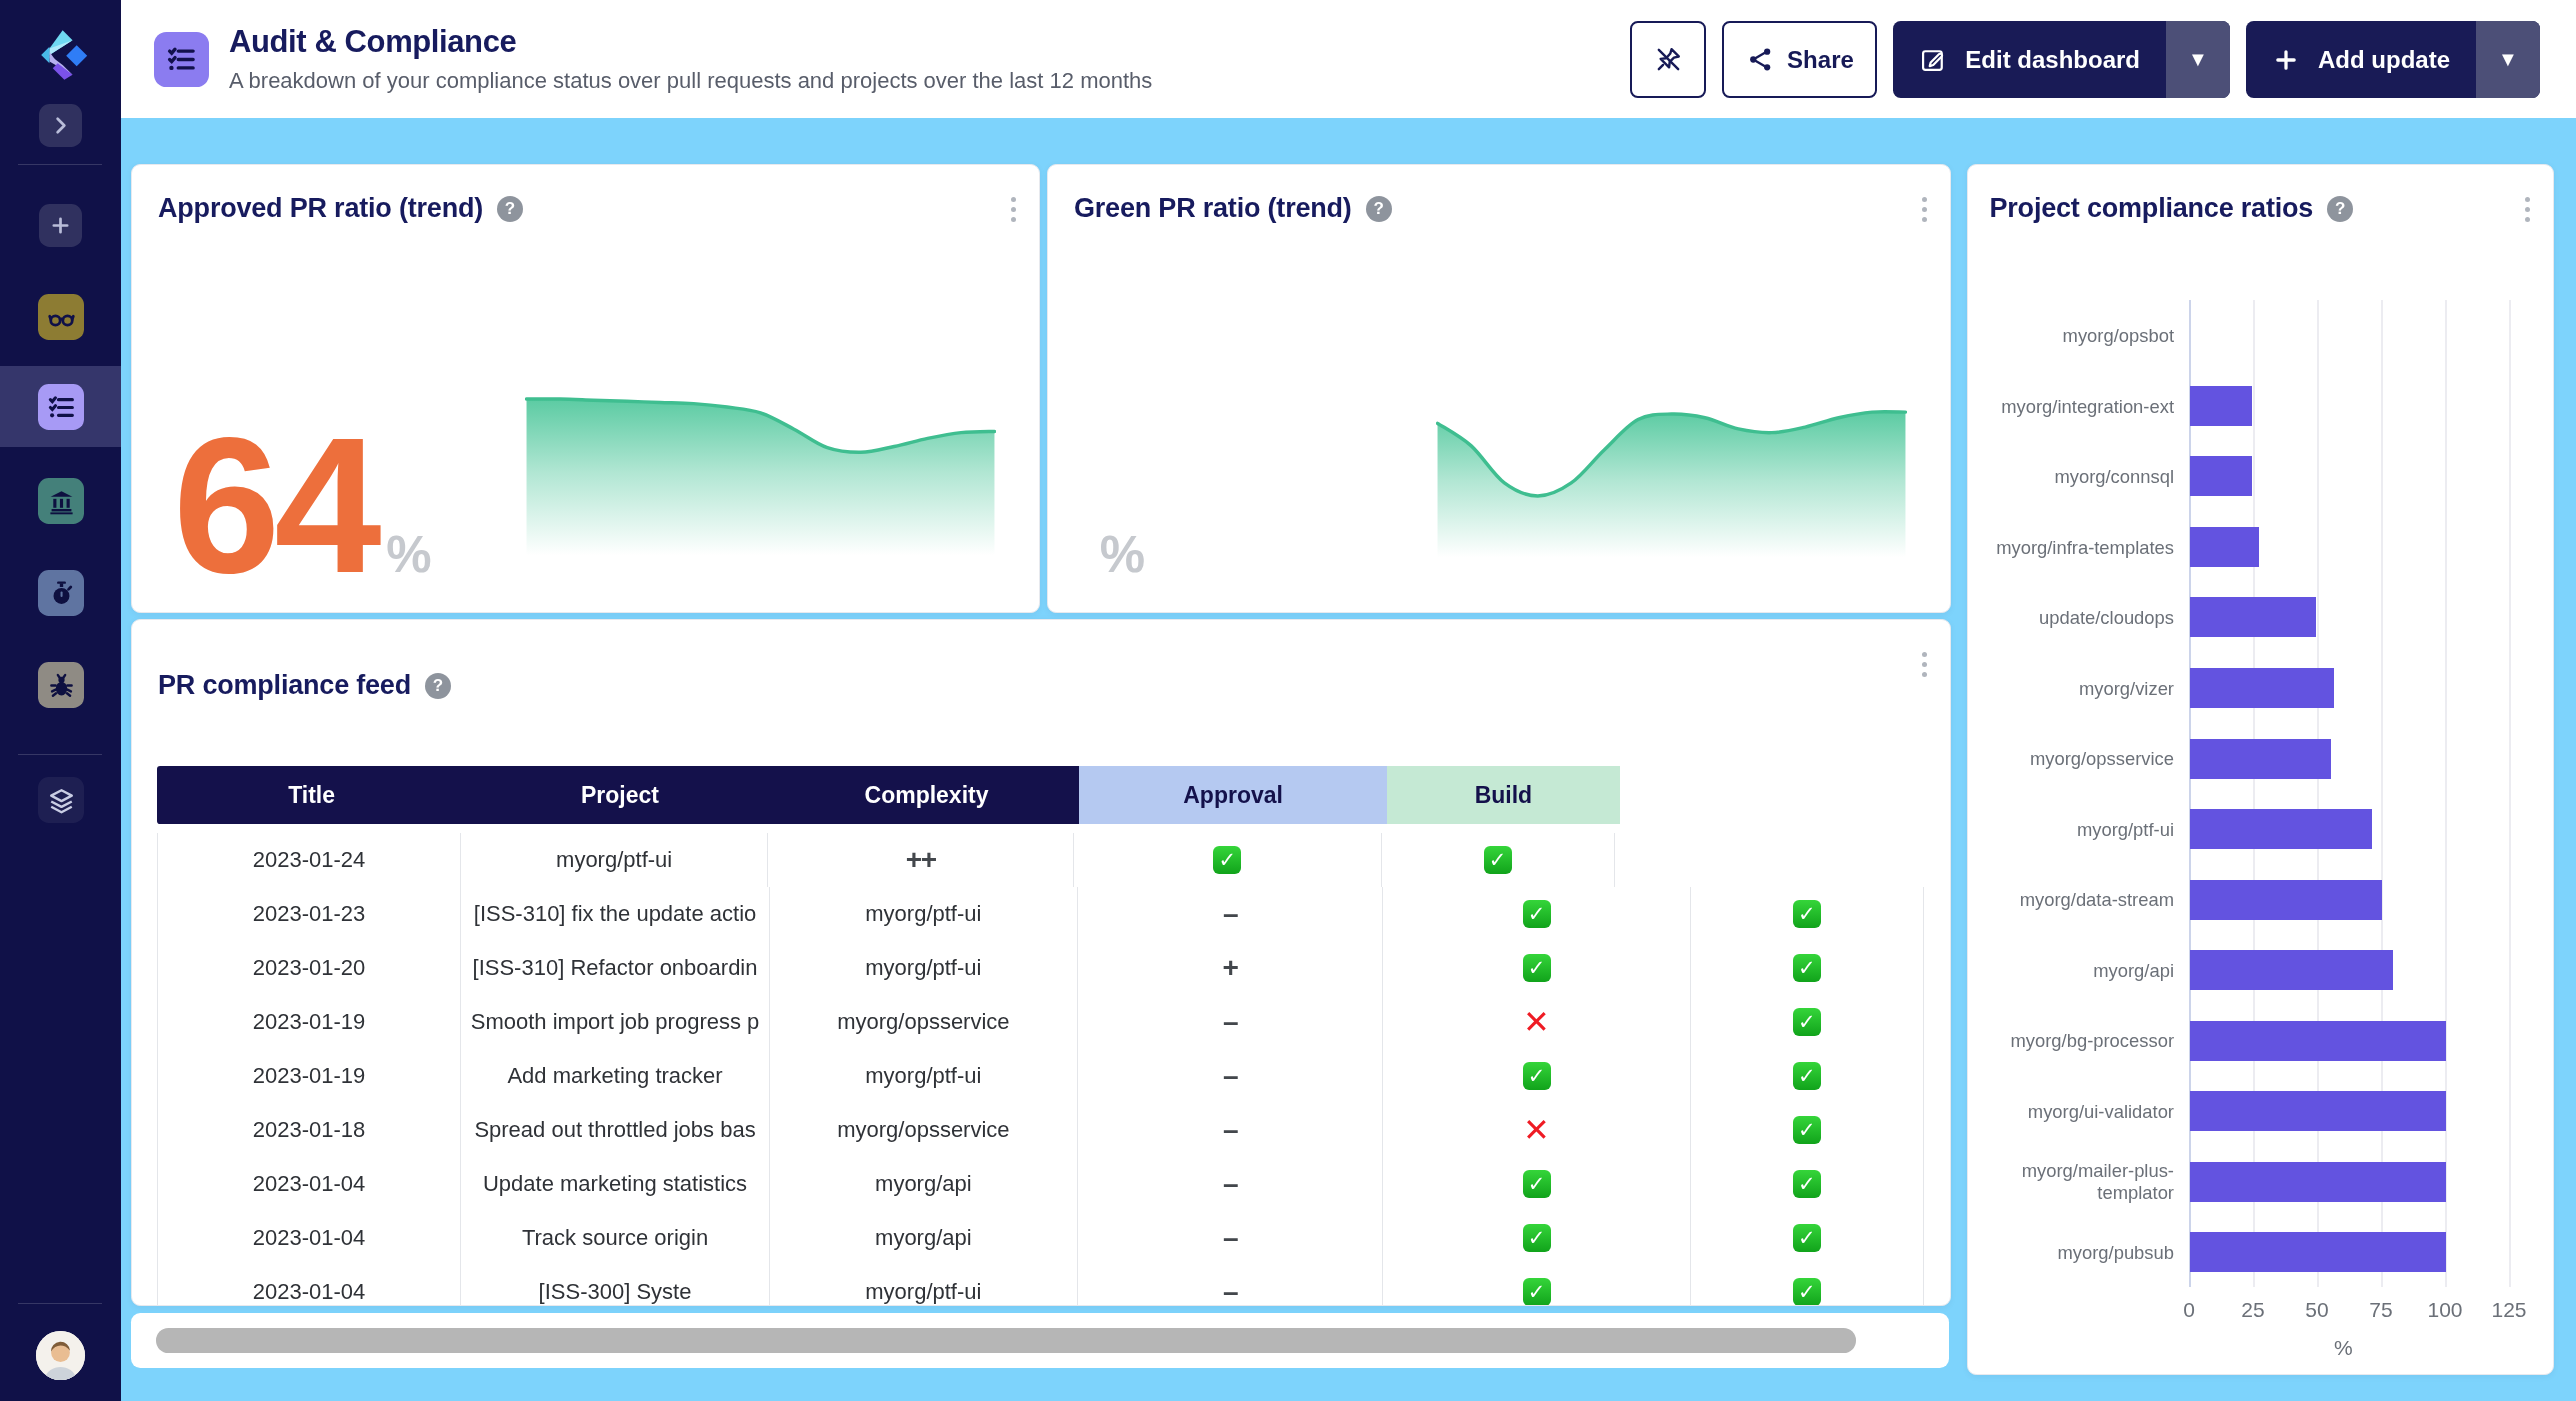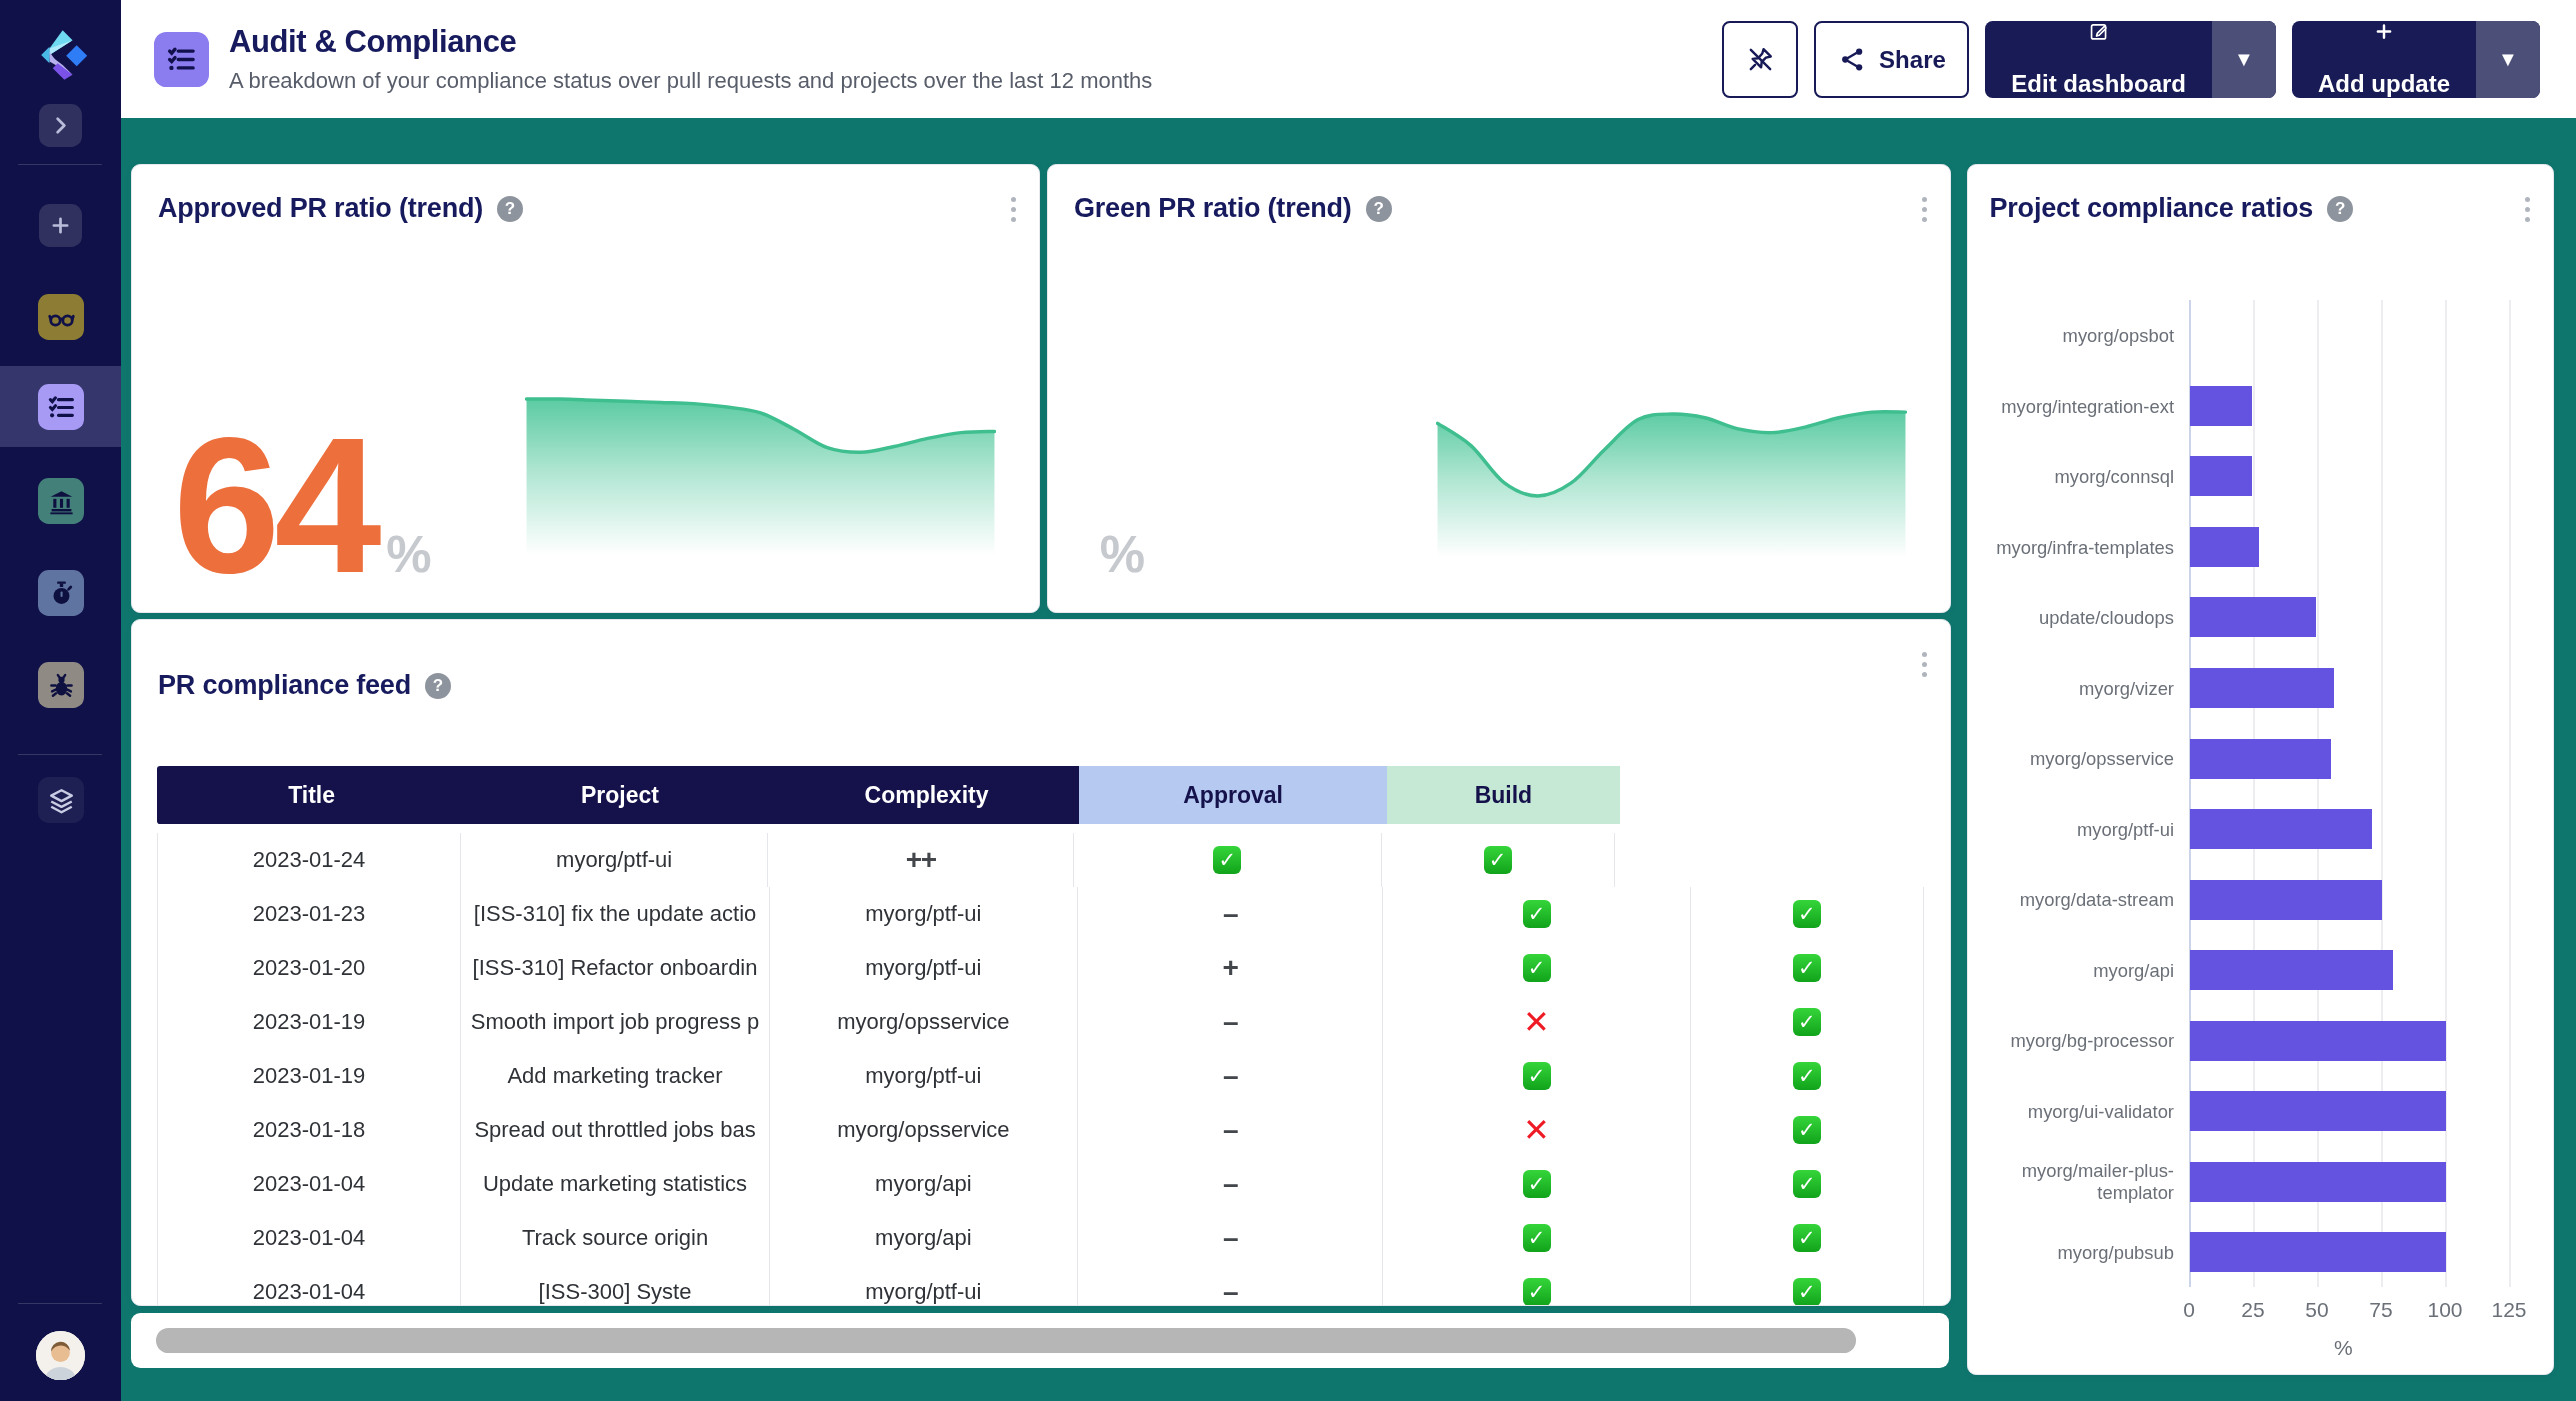--- a/index.html
+++ b/index.html
@@ -1,17 +1,17 @@
 <!DOCTYPE html>
 <html style="font-size:12.3px"><head>
 <meta charset="utf-8">
 <style>
   html,body{margin:0;padding:0;overflow:hidden;}
   body{font-family:"Liberation Sans","DejaVu Sans",sans-serif;}
-  #stage{position:relative;width:2576px;height:1401px;background:#0f766e;overflow:hidden;}
+  #stage{position:relative;width:2576px;height:1401px;background:#7dd3fc;overflow:hidden;}
 
   
   .sidebar{position:absolute;left:0;top:0;width:121px;height:1401px;background:#101148;z-index:5;}
   .logo{position:absolute;left:28px;top:21.5px;width:66px;height:66px;cursor:pointer;}
   .navbtn{position:absolute;left:39px;width:43px;height:43px;border:none;border-radius:10.7px;
           background:#30315f;color:#b9bdd9;display:flex;align-items:center;justify-content:center;cursor:pointer;padding:0;}
   .navbtn svg{width:23px;height:23px;}
   .sep{position:absolute;left:18.4px;width:84px;height:0;border-top:1.5px solid rgba(255,255,255,.16);}
   .activeband{position:absolute;left:0;width:121px;height:81px;background:#35366b;}
   .tile{position:absolute;left:38px;width:46px;height:46px;border-radius:10.7px;
@@ -33,21 +33,21 @@
   .titles{margin-left:20px;}
   .titles h1{margin:0;font-size:31px;font-weight:800;color:#171b5e;letter-spacing:-0.4px;}
   .titles p{margin:7.7px 0 0 0;font-size:22px;color:#585d6a;}
   .actions{position:absolute;right:36px;top:21px;display:flex;gap:16px;height:77px;}
   .btn-outline{background:#fff;border:2.3px solid #171a57;border-radius:7.7px;color:#171a57;
                display:flex;align-items:center;justify-content:center;gap:12.3px;font-size:24px;font-weight:700;
                padding:0 21.5px;cursor:pointer;font-family:inherit;}
   .btn-outline svg{width:29px;height:29px;}
   .btn-dark{background:#191b56;border:none;border-radius:7.7px;color:#fff;display:flex;align-items:stretch;
             overflow:hidden;cursor:pointer;padding:0;font-family:inherit;}
-  .btn-dark .main{display:flex;align-items:center;gap:28px;font-size:24px;font-weight:700;color:#fff;padding:0 26px;flex-direction:column;}
+  .btn-dark .main{display:flex;align-items:center;gap:18px;font-size:24px;font-weight:700;color:#fff;padding:0 26px;}
   .btn-dark .main svg{width:28px;height:28px;}
   .btn-dark .caretbox{width:64px;background:#4c4f77;display:flex;align-items:center;justify-content:center;
                       color:#fff;font-size:20px;}
 
   
   .panel{position:absolute;background:#fff;border:0.8px solid #e7e9ee;border-radius:9.2px;
          box-shadow:0 1.5px 6.1px rgba(20,20,60,.05);}
   #panel-approved{left:131px;top:164px;width:907px;height:447px;}
   #panel-green{left:1047px;top:164px;width:902px;height:447px;}
   #panel-projects{left:1967px;top:164px;width:585px;height:1209px;}

